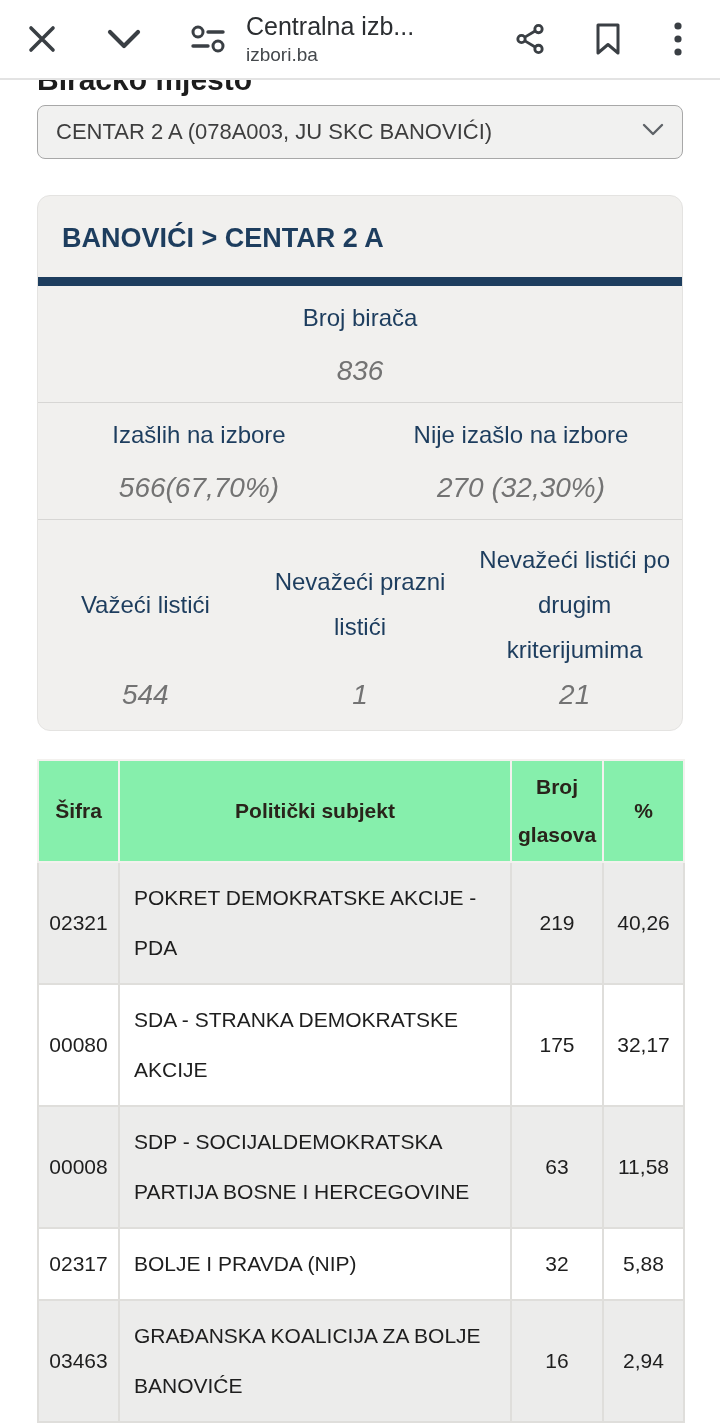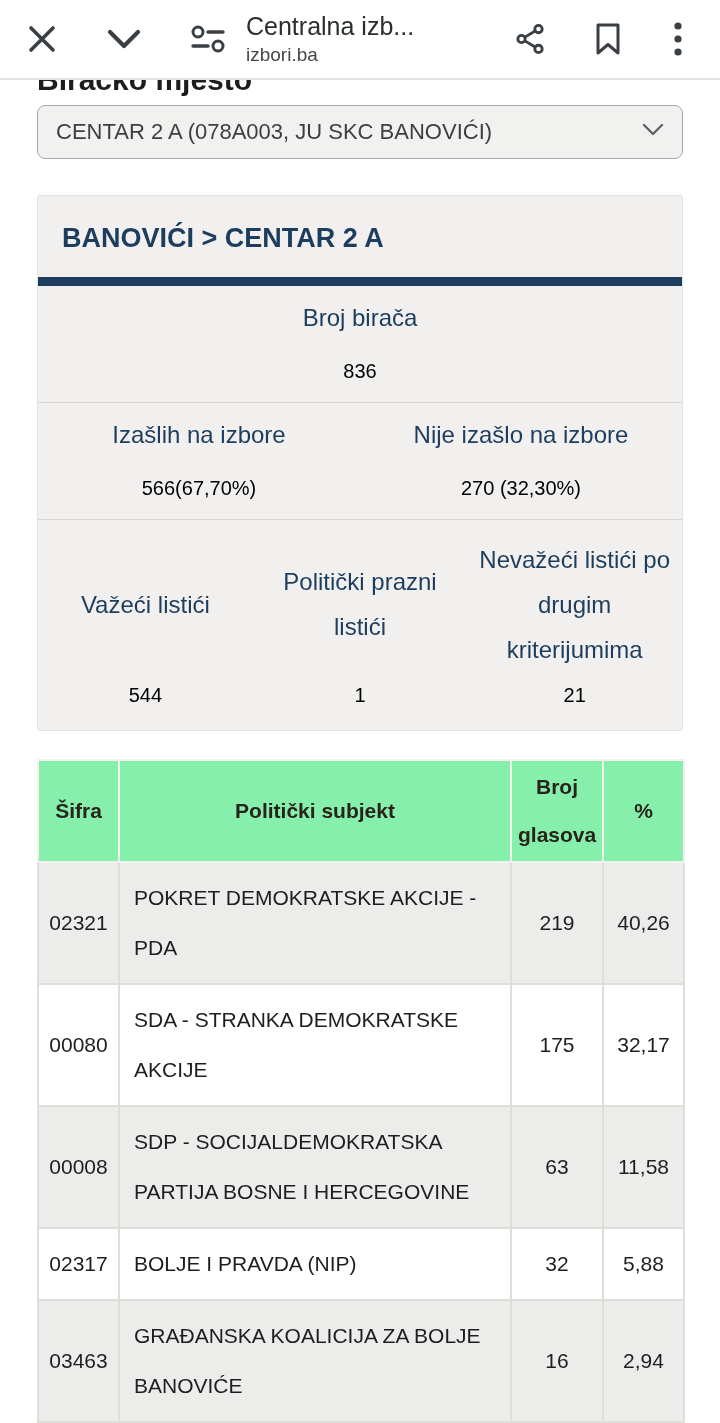--- a/index.html
+++ b/index.html
@@ -23,28 +23,28 @@
   .page-heading { font-size:30px; font-weight:bold; color:#1d1d1d; line-height:36px;
                   margin:-18px 0 0 37px; }
   .select-box { width:646px; height:54px; margin:7px 0 0 37px; background:#f1f1f0;
                 border:1px solid #a8a8a8; border-radius:8px; display:flex; align-items:center;
                 padding:0 18px; cursor:pointer; }
   .select-box .sel-text { flex:1; font-size:22px; color:#3e3e3e; white-space:nowrap; overflow:hidden; }
   .select-box .sel-chevron { color:#5f6368; flex:0 0 auto; }
 
   
   .card { width:646px; margin:36px 0 0 37px; background:#f1f0ee; border:1px solid #e4e3e1;
-          border-radius:3px; overflow:hidden; }
+          border-radius:13px; overflow:hidden; }
   .card-title { font-size:27px; font-weight:bold; color:#1d3d5e; padding:27px 24px 23px 24px; }
   .card-bar { height:9px; background:#1d3d5e; }
   .stat-row { display:flex; border-top:1px solid #d7d6d4; }
   .stat-row.first { border-top:none; }
   .stat-cell { flex:1; text-align:center; padding:17px 8px 16px 8px; }
   .stat-label { font-size:24px; color:#1d3d5e; line-height:30px; }
-  .stat-value { font-size:20px; color:#000000; margin-top:23px; line-height:30px; }
+  .stat-value { font-size:28px; color:#737373; margin-top:23px; line-height:30px;font-style:italic; }
   .stat-row.triple .stat-cell { padding:10px 6px 20px 6px; }
   .stat-row.triple .stat-label { height:148px; display:flex; align-items:center;
                                  justify-content:center; line-height:45px; }
   .stat-row.triple .stat-value { margin-top:2px; }
 
   
   table.results { width:646px; margin:28px 0 0 37px; border-collapse:collapse; table-layout:fixed; }
   table.results th { background:#86efac; color:#29241b; font-weight:bold; font-size:21px;
                      line-height:48px; padding:2px 6px; border:2px solid #f3f1ee; text-align:center; }
   table.results td { font-size:21px; color:#1e1e1e; line-height:50px; padding:2px 8px;
@@ -150,21 +150,21 @@
           <div class="stat-value">270 (32,30%)</div>
         </div>
       </div>
 
       <div class="stat-row triple">
         <div class="stat-cell">
           <div class="stat-label">Važeći listići</div>
           <div class="stat-value">544</div>
         </div>
         <div class="stat-cell">
-          <div class="stat-label">Politički prazni listići</div>
+          <div class="stat-label">Nevažeći prazni listići</div>
           <div class="stat-value">1</div>
         </div>
         <div class="stat-cell">
           <div class="stat-label">Nevažeći listići po drugim kriterijumima</div>
           <div class="stat-value">21</div>
         </div>
       </div>
     </div>
 
     <table class="results">

